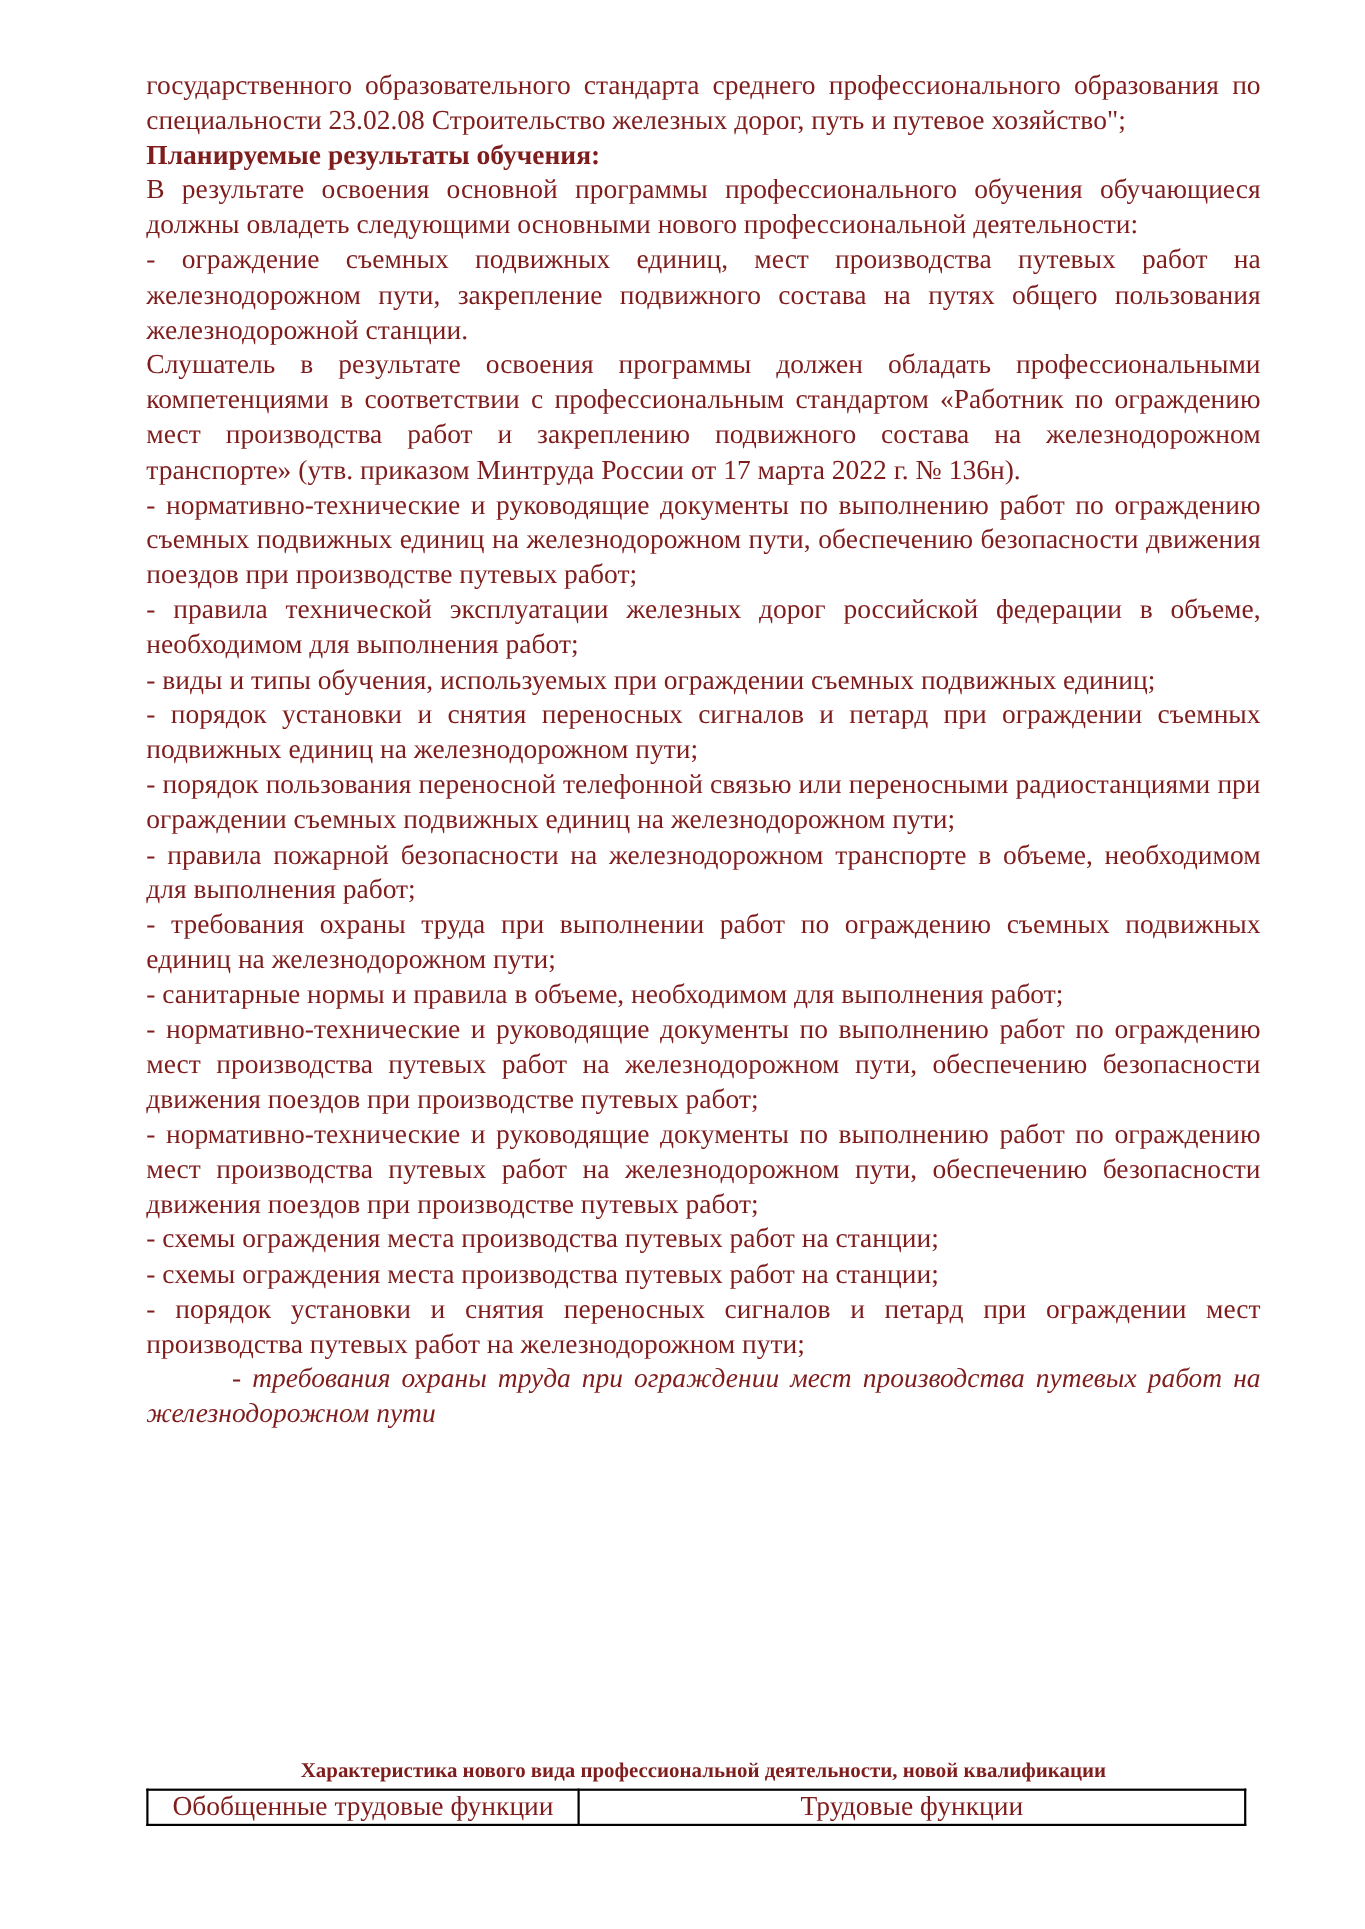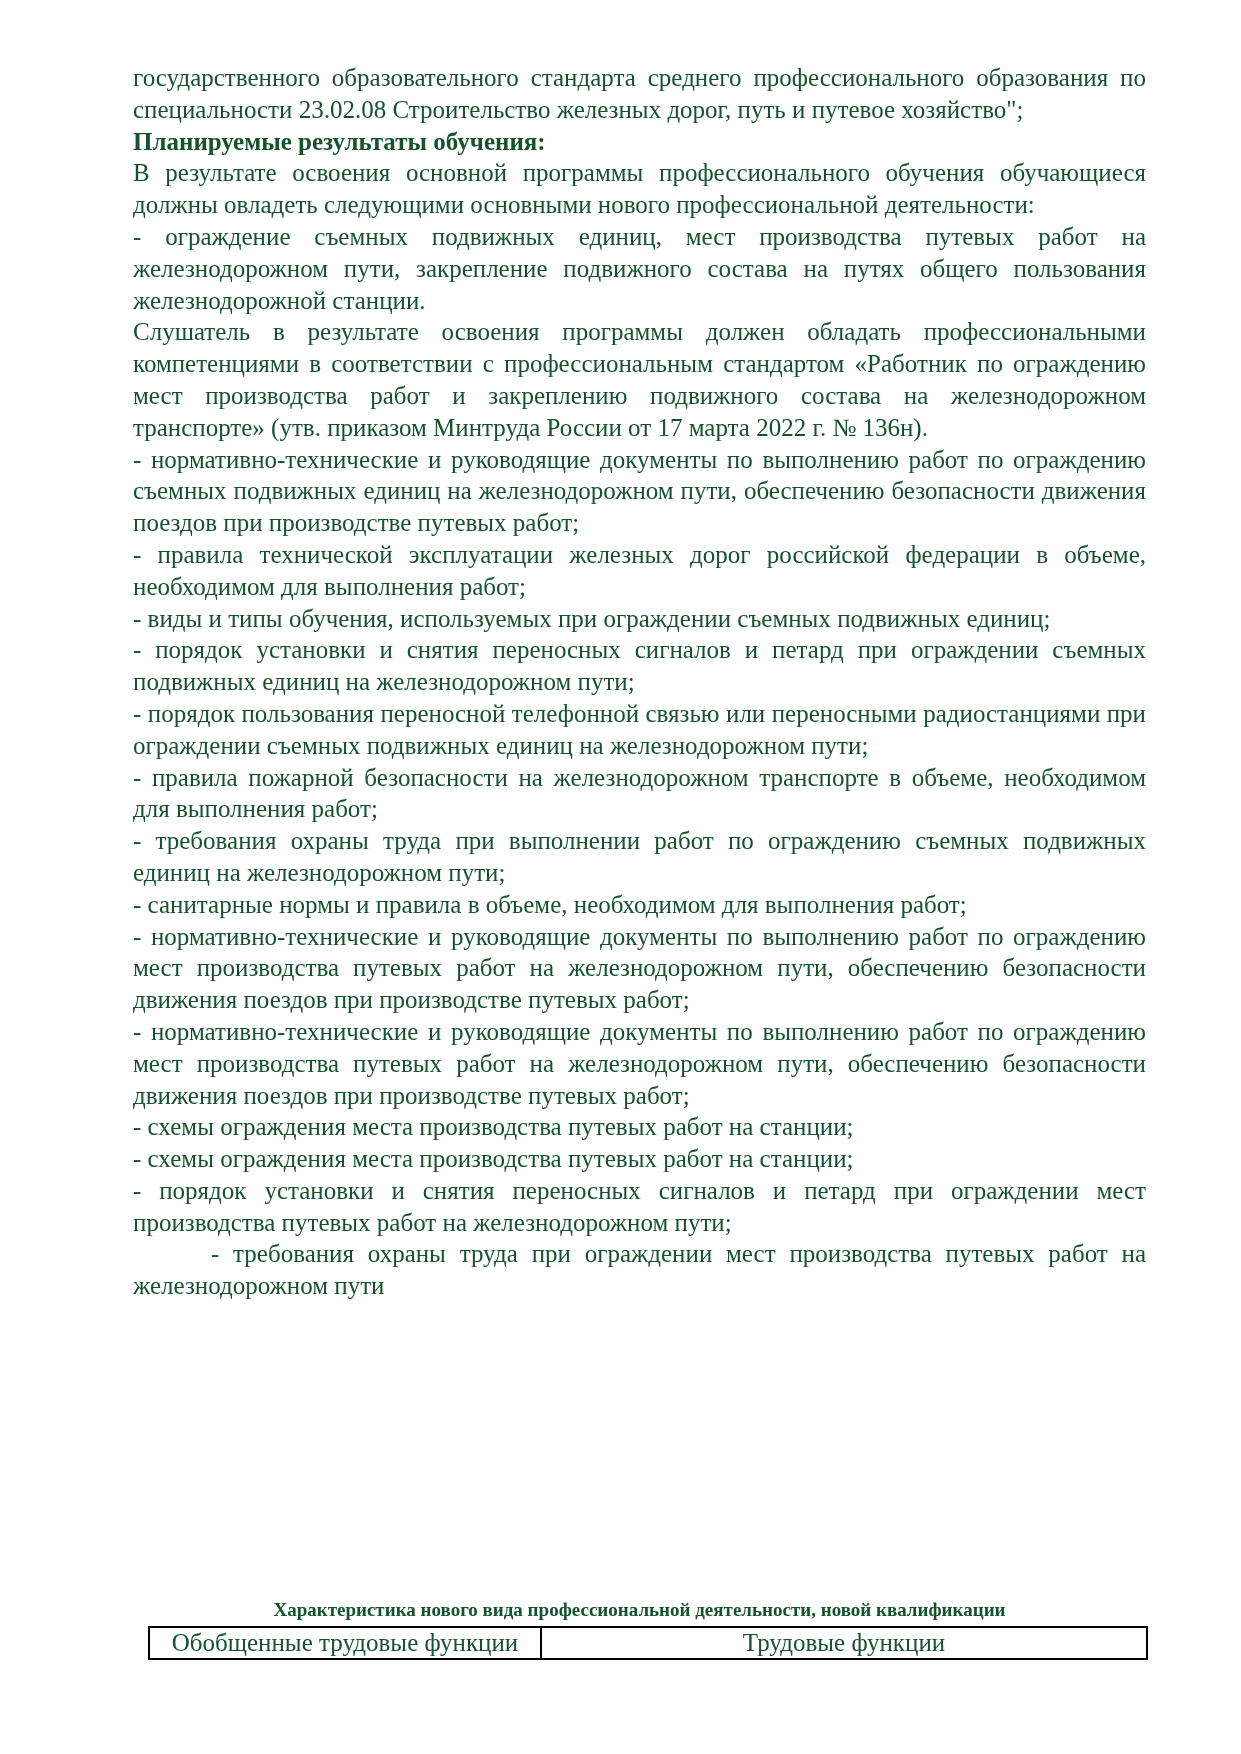--- a/index.html
+++ b/index.html
@@ -1,52 +1,51 @@
 <!DOCTYPE html>
 <html lang="ru"><head>
 <meta charset="utf-8">
 <style>
   html, body { margin: 0; padding: 0; background: #ffffff; }
   .page {
     position: relative;
     width: 1241px;
     height: 1754px;
     background: #ffffff;
-    color: #14532d;
+    color: #7f1d1d;
     font-family: "Liberation Serif", serif;
     overflow: hidden;
   }
   .content {
     position: absolute;
     left: 133px;
     top: 62px;
     width: 1013px;
     font-size: 25px;
     line-height: 31.8px;
     text-align: justify;
   }
   .content p { margin: 0; padding: 0; }
   .heading { font-weight: bold; text-align: left; }
-  .indent-first { text-indent: 78px; }
+  .indent-first { text-indent: 78px; font-style: italic; }
   .bottom-section {
     position: absolute;
     left: 133px;
     top: 1596px;
     width: 1013px;
   }
   .table-title {
     font-weight: bold;
     font-size: 19px;
     line-height: 28px;
     text-align: center;
     margin: 0;
   }
   table.tf {
     border-collapse: collapse;
-    margin-left: 15px;
     margin-top: 2px;
     width: 1000px;
     table-layout: fixed;
   }
   table.tf td {
     border: 2px solid #000000;
     font-size: 25px;
     line-height: 28px;
     height: 30px;
     text-align: center;

